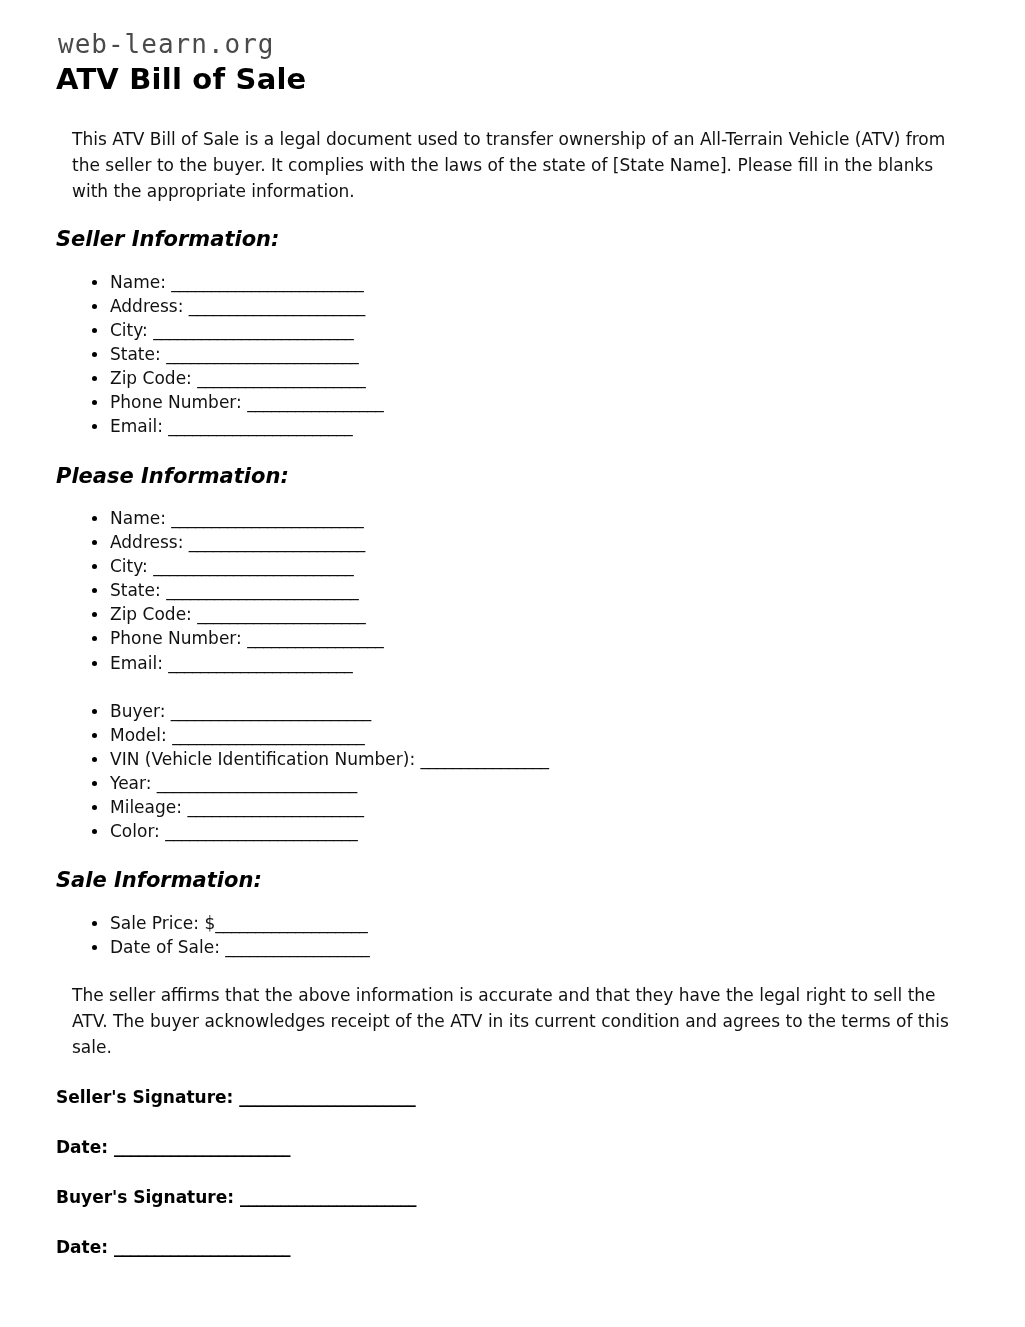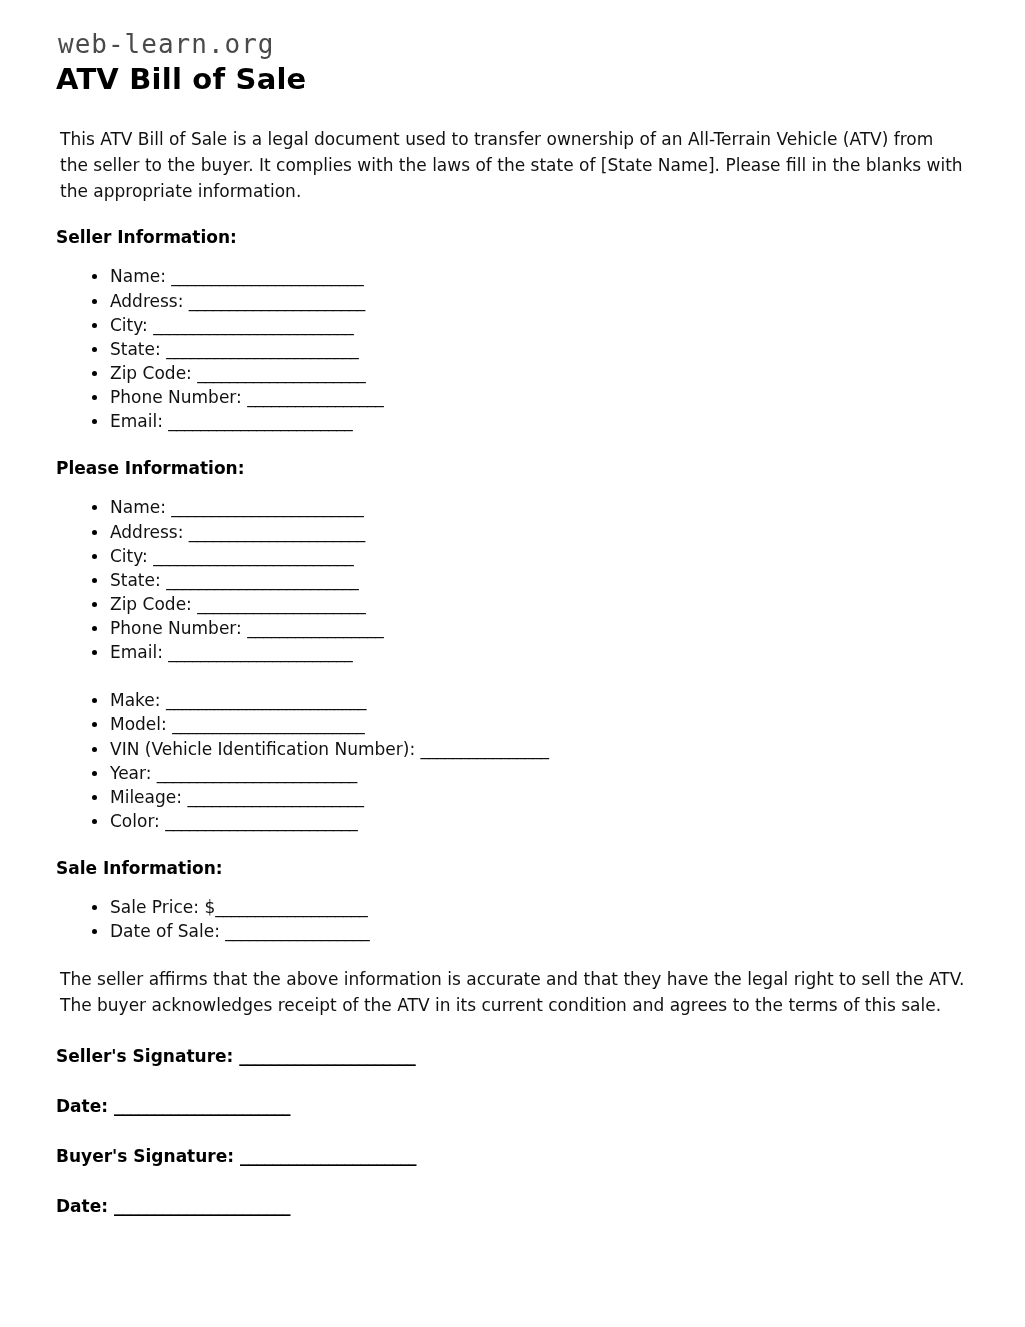--- a/index.html
+++ b/index.html
@@ -36,30 +36,31 @@
     font-size: 29px;
     font-weight: bold;
     color: #000;
     line-height: 1.25;
     margin: 0 0 30px 0;
     letter-spacing: 0.2px;
   }
   p.body-text {
     font-size: 17px;
     line-height: 1.52;
-    margin: 0 0 22px 4px;
+    margin: 0 0 22px 16px;
     max-width: 910px;
     color: #111;
   }
   h2.section-heading {
-    font-size: 17px;
+    font-size: 21px;
     font-weight: bold;
     margin: 0 0 16px 0;
     line-height: 1.3;
     color: #000;
+    font-style: italic;
   }
   ul.field-list {
     list-style: none;
     margin: 0 0 24px 0;
     padding: 0 0 0 36px;
   }
   ul.field-list li {
     position: relative;
     font-size: 17px;
     line-height: 1.42;
@@ -132,21 +133,21 @@
         <li><span>City: </span><span class="blank">_________________________</span></li>
         <li><span>State: </span><span class="blank">________________________</span></li>
         <li><span>Zip Code: </span><span class="blank">_____________________</span></li>
         <li><span>Phone Number: </span><span class="blank">_________________</span></li>
         <li><span>Email: </span><span class="blank">_______________________</span></li>
       </ul>
     </section>
 
     <section>
       <ul class="field-list">
-        <li><span>Make: </span><span class="blank">_________________________</span></li>
+        <li><span>Buyer: </span><span class="blank">_________________________</span></li>
         <li><span>Model: </span><span class="blank">________________________</span></li>
         <li><span>VIN (Vehicle Identification Number): </span><span class="blank">________________</span></li>
         <li><span>Year: </span><span class="blank">_________________________</span></li>
         <li><span>Mileage: </span><span class="blank">______________________</span></li>
         <li><span>Color: </span><span class="blank">________________________</span></li>
       </ul>
     </section>
 
     <section>
       <h2 class="section-heading">Sale Information:</h2>

